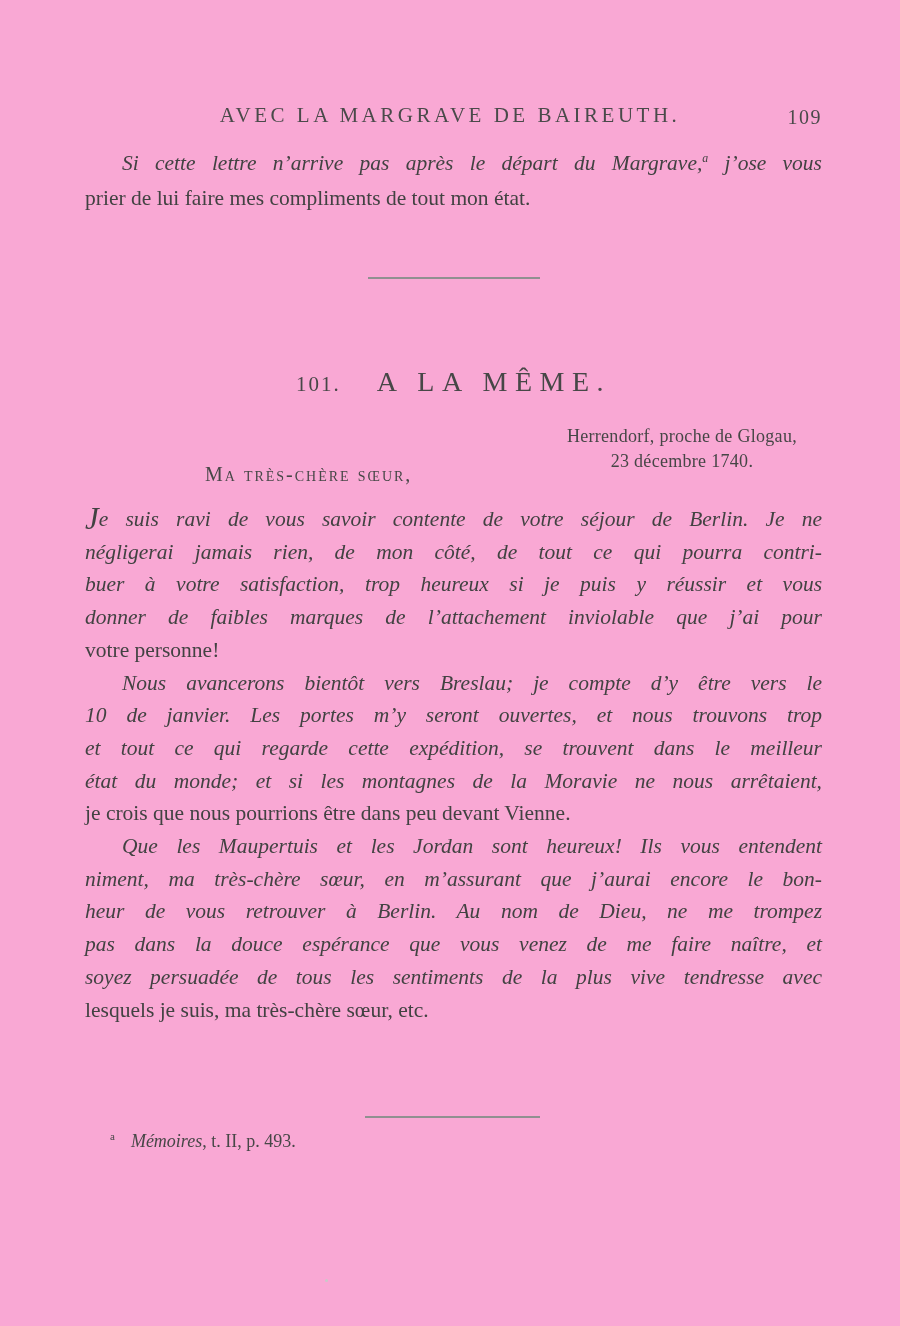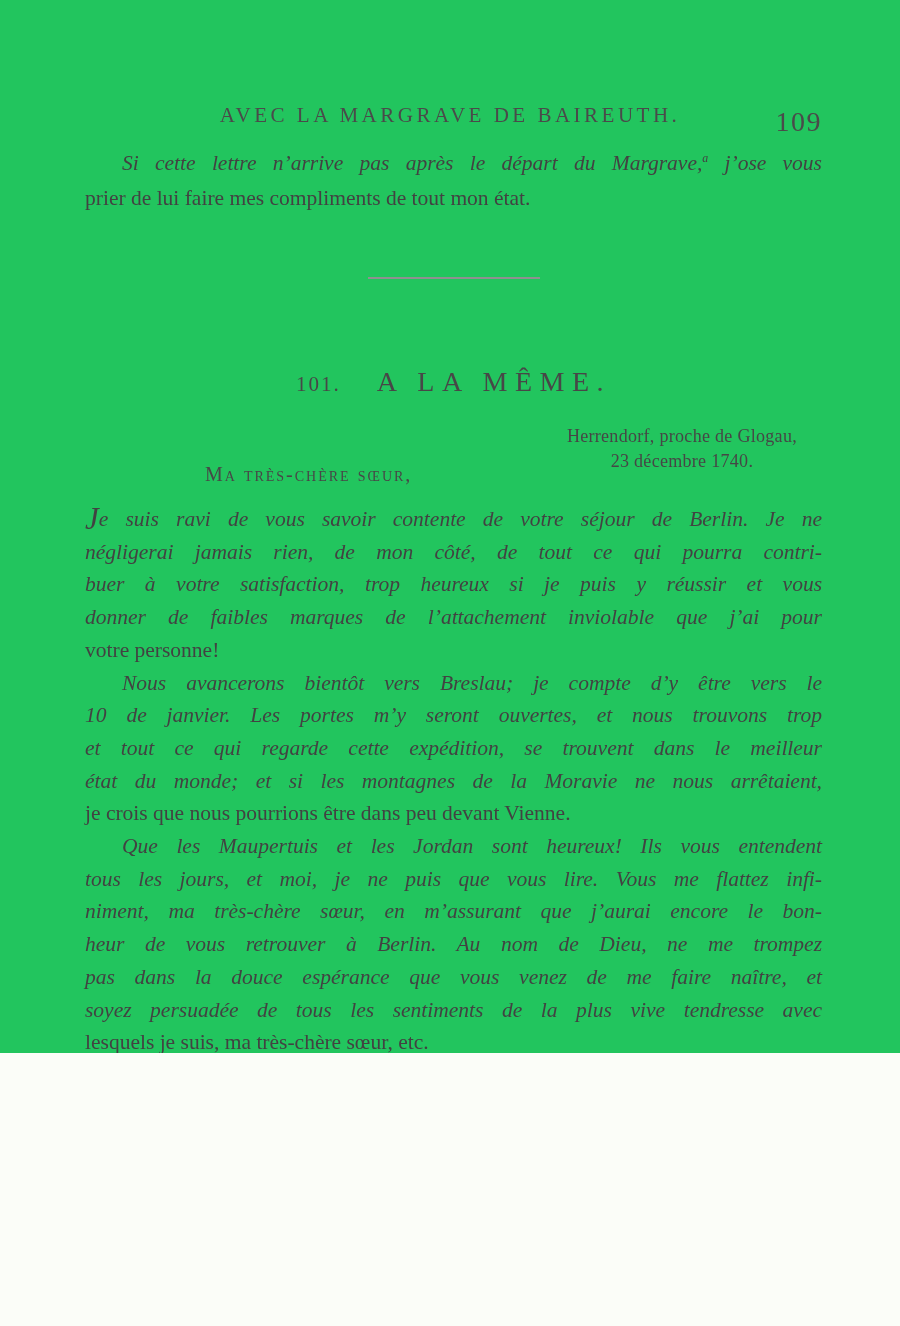--- a/index.html
+++ b/index.html
@@ -1,36 +1,36 @@
 <!DOCTYPE html>
 <html><head>
 <meta charset="utf-8">
 <style>
   html, body { margin: 0; padding: 0; background: #fbfdf8; }
   .page {
     position: relative;
     width: 900px;
-    height: 1053px;
-    background: #22c55e;
+    height: 1326px;
+    background: #f9a8d4;
     color: #424242;
     font-family: "Liberation Serif", "DejaVu Serif", serif;
     overflow: hidden;
   }
 
   
   .running-header { position: absolute; top: 103px; left: 0; right: 0; height: 30px; }
   .running-title {
     text-align: center;
     font-size: 21px;
     letter-spacing: 3.5px;
     color: #4a4a4a;
   }
   .page-number {
     position: absolute; right: 78px; top: 3px;
-    font-size: 28px; letter-spacing: 1.5px; color: #4a4a4a;
+    font-size: 20px; letter-spacing: 1.5px; color: #4a4a4a;
   }
 
   
   .line { white-space: normal; }
   .line.just { text-align: justify; text-align-last: justify; text-justify: inter-word; font-style: italic; }
   .line.indent { text-indent: 37px; }
 
   .intro {
     position: absolute; top: 146px; left: 85px; width: 737px;
     font-size: 21.5px; line-height: 35px;
@@ -118,21 +118,20 @@
       </div>
       <div>
         <div class="line just indent">Nous avancerons bientôt vers Breslau; je compte d’y être vers le</div>
         <div class="line just">10 de janvier.  Les portes m’y seront ouvertes, et nous trouvons trop</div>
         <div class="line just">et tout ce qui regarde cette expédition, se trouvent dans le meilleur</div>
         <div class="line just">état du monde; et si les montagnes de la Moravie ne nous arrêtaient,</div>
         <div class="line">je crois que nous pourrions être dans peu devant Vienne.</div>
       </div>
       <div>
         <div class="line just indent">Que les Maupertuis et les Jordan sont heureux!  Ils vous entendent</div>
-        <div class="line just">tous les jours, et moi, je ne puis que vous lire.  Vous me flattez infi-</div>
         <div class="line just">niment, ma très-chère sœur, en m’assurant que j’aurai encore le bon-</div>
         <div class="line just">heur de vous retrouver à Berlin.  Au nom de Dieu, ne me trompez</div>
         <div class="line just">pas dans la douce espérance que vous venez de me faire naître, et</div>
         <div class="line just">soyez persuadée de tous les sentiments de la plus vive tendresse avec</div>
         <div class="line">lesquels je suis, ma très-chère sœur, etc.</div>
       </div>
     </div>
 
   <div class="rule rule-footnote"></div>
 

